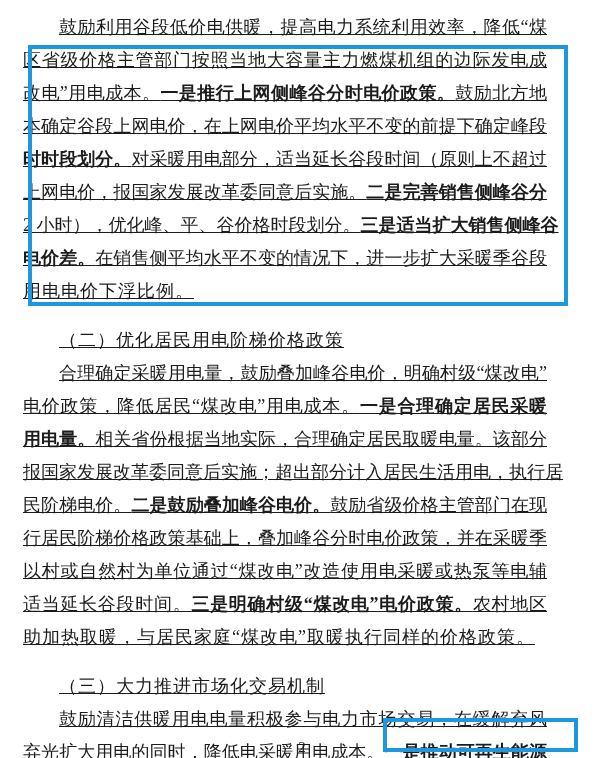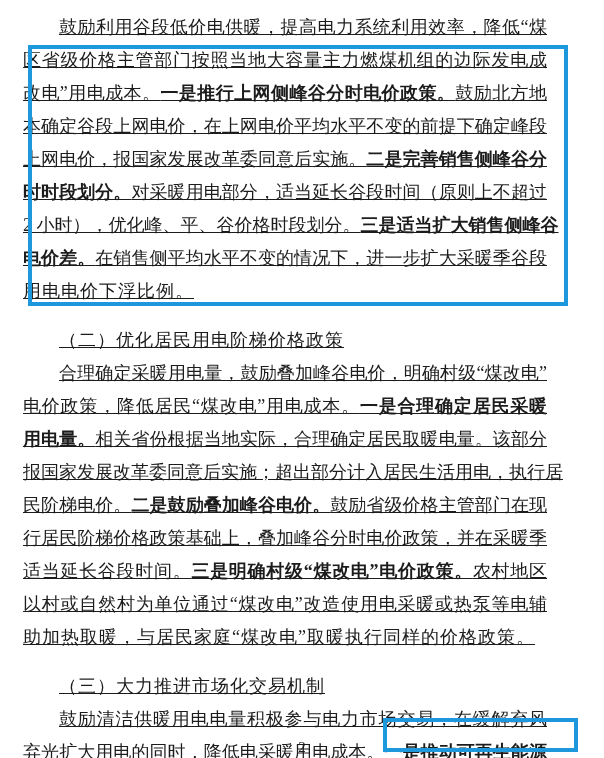--- a/index.html
+++ b/index.html
@@ -60,34 +60,34 @@
 </style>
 </head>
 <body>
 
 <div class="page">
   <div class="doc-lines" id="doc-lines">
       <div class="line indent"><span class="seg">鼓励利用谷段低价电供暖，提高电力系统利用效率，降低“煤</span></div>
       <div class="line"><span class="seg">区省级价格主管部门按照当地大容量主力燃煤机组的边际发电成</span></div>
       <div class="line"><span class="seg">改电”用电成本。</span><span class="seg bold">一是推行上网侧峰谷分时电价政策。</span><span class="seg">鼓励北方地</span></div>
       <div class="line"><span class="seg">本确定谷段上网电价，在上网电价平均水平不变的前提下确定峰段</span></div>
+      <div class="line"><span class="seg bold">时时段划分。</span><span class="seg">对采暖用电部分，适当延长谷段时间（原则上不超过</span></div>
       <div class="line"><span class="seg">上网电价，报国家发展改革委同意后实施。</span><span class="seg bold">二是完善销售侧峰谷分</span></div>
-      <div class="line"><span class="seg bold">时时段划分。</span><span class="seg">对采暖用电部分，适当延长谷段时间（原则上不超过</span></div>
       <div class="line"><span class="seg">2 小时），优化峰、平、谷价格时段划分。</span><span class="seg bold">三是适当扩大销售侧峰谷</span></div>
       <div class="line"><span class="seg bold">电价差。</span><span class="seg">在销售侧平均水平不变的情况下，进一步扩大采暖季谷段</span></div>
       <div class="line nofill"><span class="seg">用电电价下浮比例。</span></div>
       <div class="line indent nofill heading"><span class="seg">（二）优化居民用电阶梯价格政策</span></div>
       <div class="line indent"><span class="seg">合理确定采暖用电量，鼓励叠加峰谷电价，明确村级“煤改电”</span></div>
       <div class="line"><span class="seg">电价政策，降低居民“煤改电”用电成本。</span><span class="seg bold">一是合理确定居民采暖</span></div>
       <div class="line"><span class="seg bold">用电量。</span><span class="seg">相关省份根据当地实际，合理确定居民取暖电量。该部分</span></div>
       <div class="line"><span class="seg">报国家发展改革委同意后实施；超出部分计入居民生活用电，执行居</span></div>
       <div class="line"><span class="seg">民阶梯电价。</span><span class="seg bold">二是鼓励叠加峰谷电价。</span><span class="seg">鼓励省级价格主管部门在现</span></div>
       <div class="line"><span class="seg">行居民阶梯价格政策基础上，叠加峰谷分时电价政策，并在采暖季</span></div>
+      <div class="line"><span class="seg">以村或自然村为单位通过“煤改电”改造使用电采暖或热泵等电辅</span></div>
       <div class="line"><span class="seg">适当延长谷段时间。</span><span class="seg bold">三是明确村级“煤改电”电价政策。</span><span class="seg">农村地区</span></div>
-      <div class="line"><span class="seg">以村或自然村为单位通过“煤改电”改造使用电采暖或热泵等电辅</span></div>
       <div class="line nofill"><span class="seg">助加热取暖，与居民家庭“煤改电”取暖执行同样的价格政策。</span></div>
       <div class="line indent nofill heading"><span class="seg">（三）大力推进市场化交易机制</span></div>
       <div class="line indent"><span class="seg">鼓励清洁供暖用电电量积极参与电力市场交易，在缓解弃风</span></div>
       <div class="line"><span class="seg">弃光扩大用电的同时，降低电采暖用电成本。</span><span class="seg bold">一是推动可再生能源</span></div>
     </div>
   <div class="hl-box hl-box-1"></div>
   <div class="hl-box hl-box-2"></div>
   <div class="page-number">2</div>
 </div>
 

